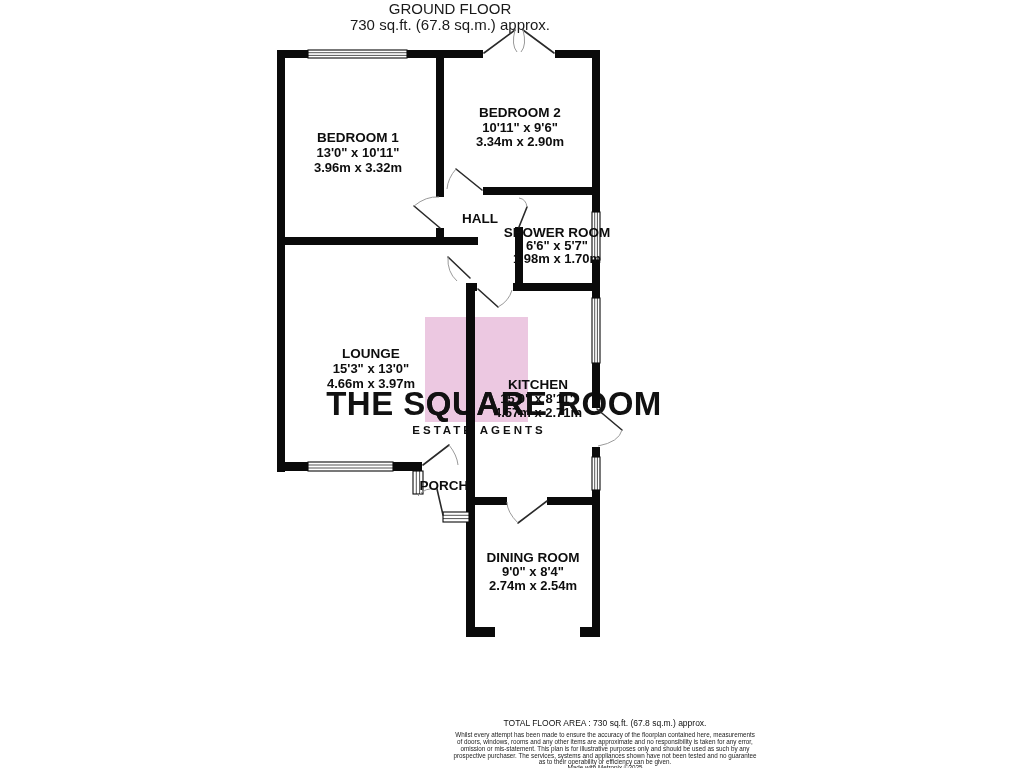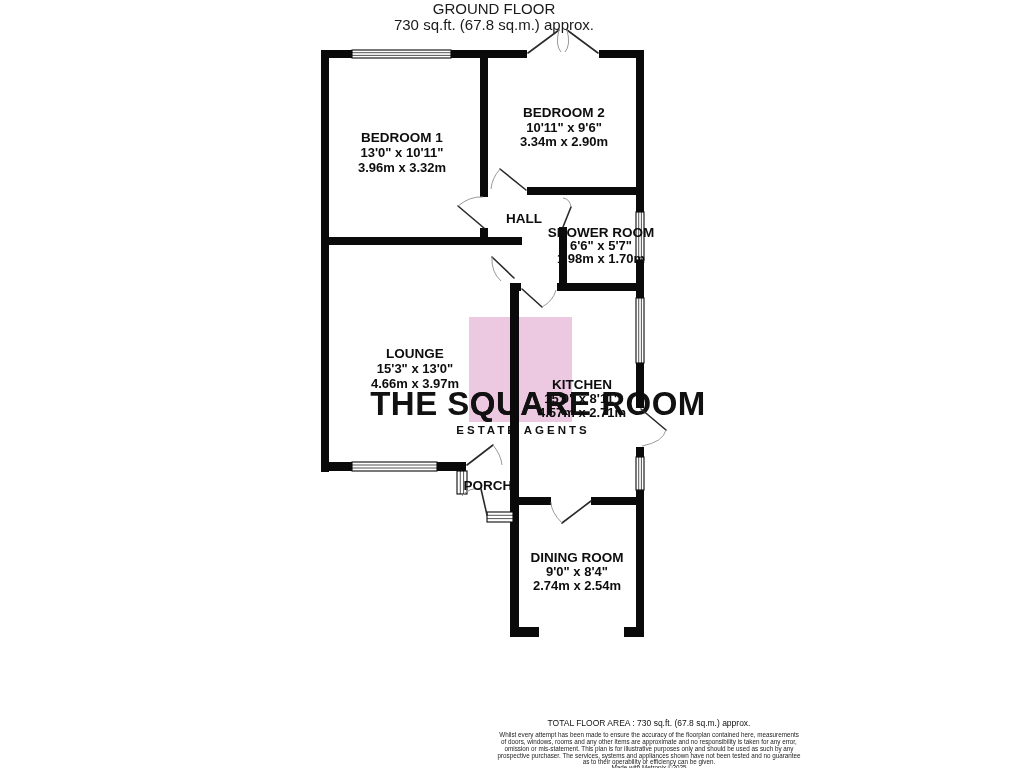--- a/index.html
+++ b/index.html
@@ -1,16 +1,16 @@
 <!DOCTYPE html>
 <html><head>
 <meta charset="utf-8">
 <style>
   html,body{margin:0;padding:0;background:#ffffff;}
-  .canvas{position:relative;width:884px;height:768px;background:#ffffff;overflow:hidden;padding-left:44px;}
+  .canvas{position:relative;width:884px;height:768px;background:#ffffff;overflow:hidden;}
   svg{display:block;}
   text{font-family:"Liberation Sans", sans-serif;fill:#111;}
   .title-line{font-size:15px;fill:#1a1a1a;}
   .room-name{font-size:13.5px;font-weight:bold;fill:#0d0d0d;}
   .room-dim{font-size:13px;font-weight:bold;fill:#0d0d0d;}
   .wm-brand{font-size:33px;font-weight:bold;letter-spacing:0.5px;}
   .wm-tag{font-size:11.5px;font-weight:bold;letter-spacing:3px;}
   .footer-total{font-size:8.5px;fill:#111;}
   .footer-small{font-size:6.3px;fill:#222;}
   .wall{fill:#0a0a0a;stroke:none;}

